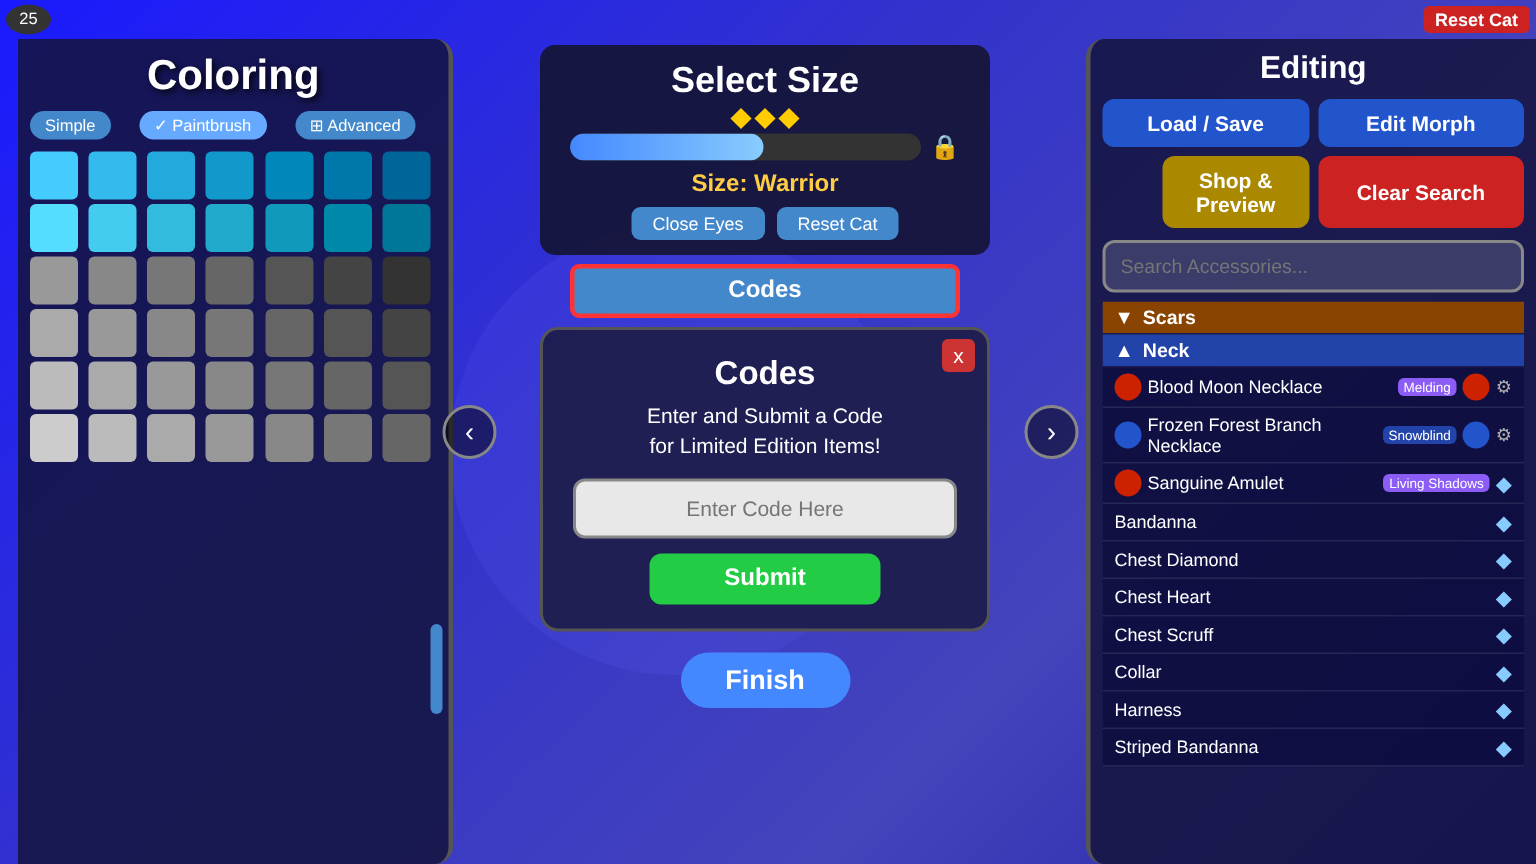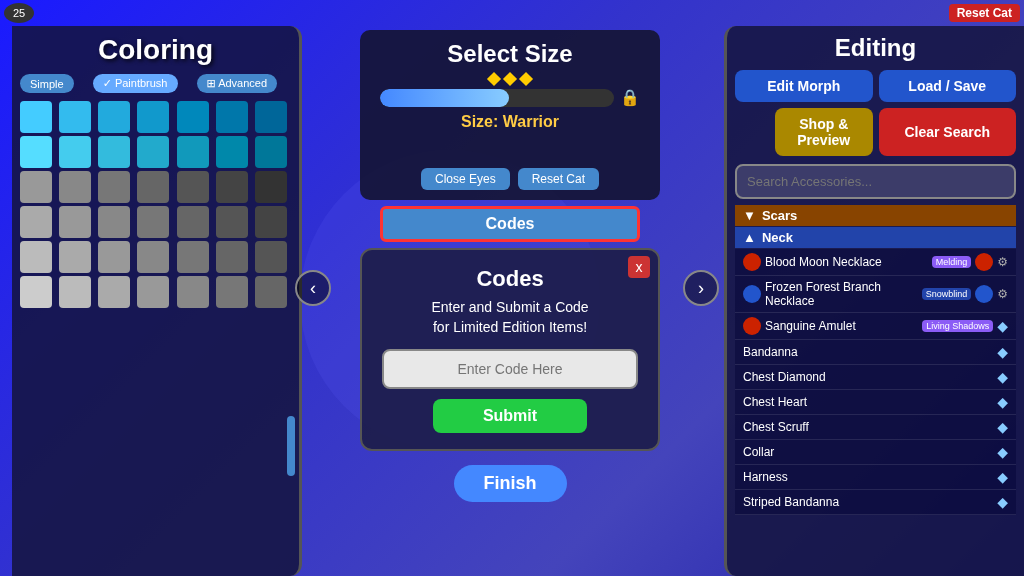--- a/index.html
+++ b/index.html
@@ -200,21 +200,20 @@
       justify-content: center;
     }
     .size-btn {
       background: #4488cc;
       color: white;
       border: none;
       border-radius: 6px;
       padding: 4px 14px;
       font-size: 12px;
       cursor: pointer;
-      margin-top: 31px;
     }
     .codes-btn-highlighted {
       background: #4488cc;
       color: white;
       border: 3px solid #ff3333;
       border-radius: 6px;
       padding: 6px 40px;
       font-size: 16px;
       font-weight: bold;
       cursor: pointer;
@@ -294,21 +293,21 @@
       right: 0; top: 26px;
       width: 300px;
       height: calc(100% - 26px);
       background: rgba(20,20,60,0.85);
       border-left: 3px solid #555;
       border-radius: 12px 0 0 12px;
       padding: 8px;
     }
     .editing-title {
       text-align: center;
-      font-size: 24px;
+      font-size: 21px;
       font-weight: bold;
       color: white;
       margin-bottom: 8px;
     }
     .editing-buttons {
       display: grid;
       grid-template-columns: 1fr 1fr;
       gap: 6px;
       margin-bottom: 8px;
     }
@@ -515,22 +514,22 @@
     <input class="code-input" type="text" placeholder="Enter Code Here" style="">
     <button class="submit-btn">Submit</button>
   </div>
 
   <button class="finish-btn">Finish</button>
 </div>
 
 <div class="right-panel">
   <div class="editing-title">Editing</div>
   <div class="editing-buttons">
+    <button class="edit-btn-blue">Load / Save</button>
     <button class="edit-btn-blue">Edit Morph</button>
-    <button class="edit-btn-blue">Load / Save</button>
     <button class="edit-btn-gold">Shop &amp; Preview</button>
     <button class="edit-btn-red">Clear Search</button>
   </div>
   <input class="search-box" type="text" placeholder="Search Accessories..." style="">
   
   <div class="accessories-list">
 
     <div class="section-header collapsed">
       <span>▼</span>
       <span>Scars</span>

